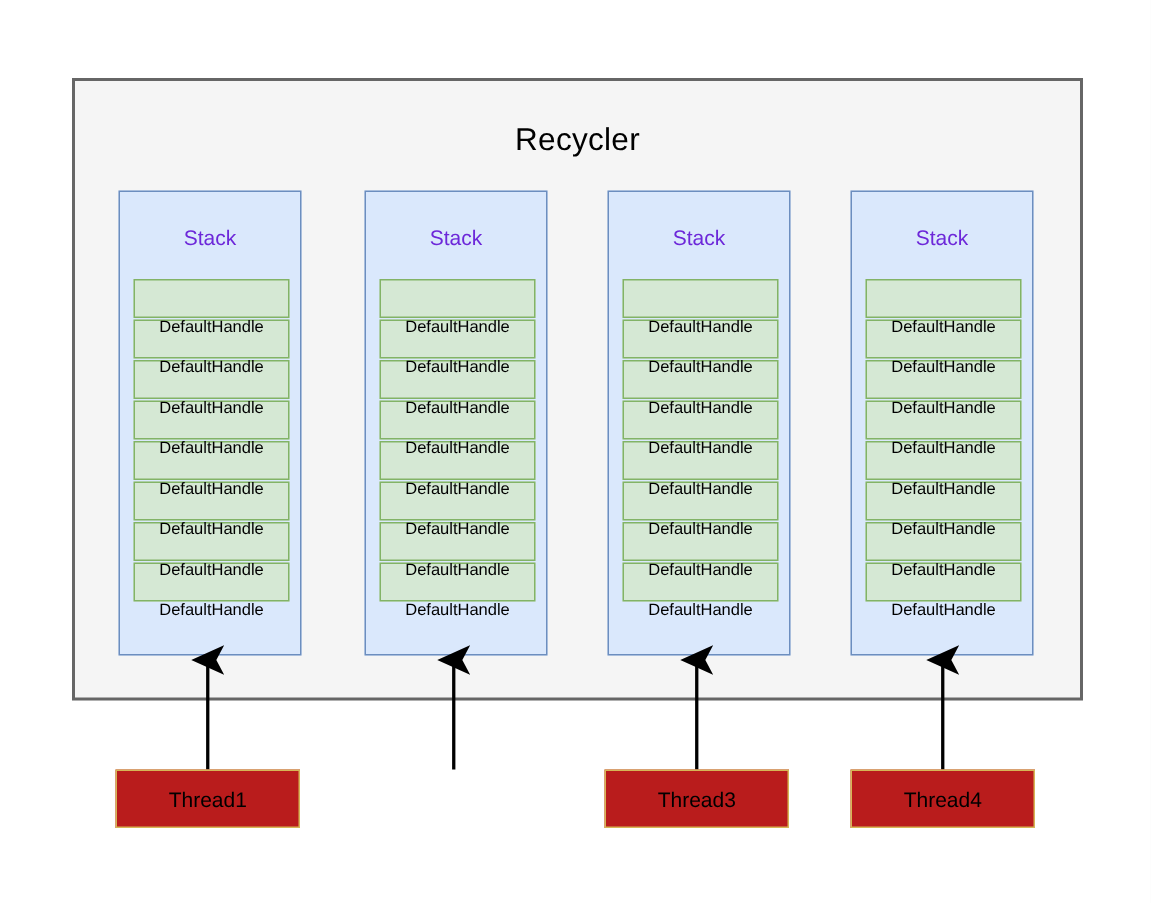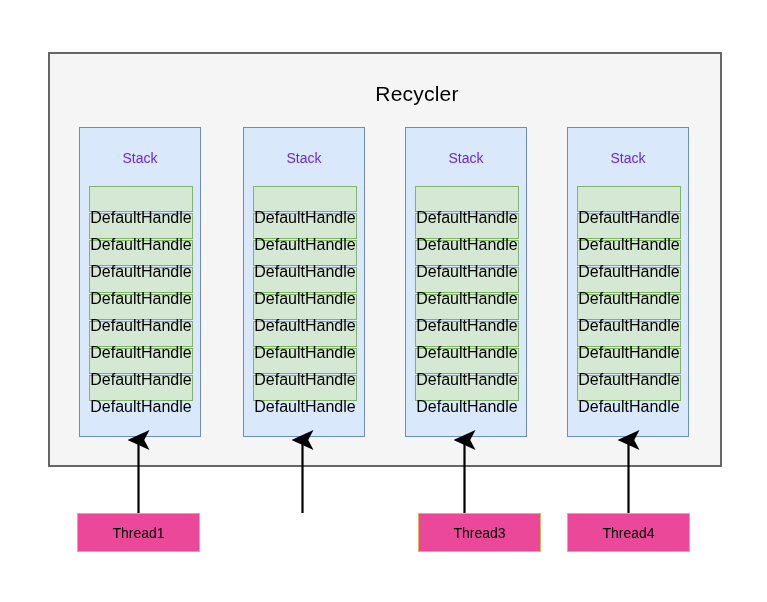--- a/index.html
+++ b/index.html
@@ -39,21 +39,20 @@
   .recycler-title {
     position: absolute;
     left: 0;
     top: 28px;
     width: 100%;
     text-align: center;
     font-size: 21px;
     line-height: 24px;
     color: #000000;
     letter-spacing: 0.2px;
-    padding-left: 32px;
   }
 
   
   .stack-row {
     position: absolute;
     left: 29px;      
     top: 73px;       
     width: 616px;
     height: 310px;
   }
@@ -96,43 +95,43 @@
     border: 1px solid #82b366;
     box-sizing: border-box;
     margin-bottom: 1px;
     display: flex;
     align-items: center;
     justify-content: center;
   }
   .handle-box:last-child { margin-bottom: 0; }
 
   .handle-label {
-    font-size: 16px;
+    font-size: 11px;
     line-height: 12px;
     color: #000000;
     white-space: nowrap;
     margin-top: 37px;
   }
 
   
   .thread-box {
     position: absolute;
     top: 513px;
     width: 123px;
     height: 39px;
-    background: #ec4899;
+    background: #b91c1c;
     border: 1px solid #d6b656;
     box-sizing: border-box;
     display: flex;
     align-items: center;
     justify-content: center;
   }
   .thread-box.t0 { left: 77px; }
   .thread-box.t1 { left: 241px; }
-  .thread-box.t2 { left: 418px; }
+  .thread-box.t2 { left: 403px; }
   .thread-box.t3 { left: 567px; }
 
   .thread-label {
     font-size: 14px;
     line-height: 16px;
     color: #000000;
   }
 
   
   .arrows {

